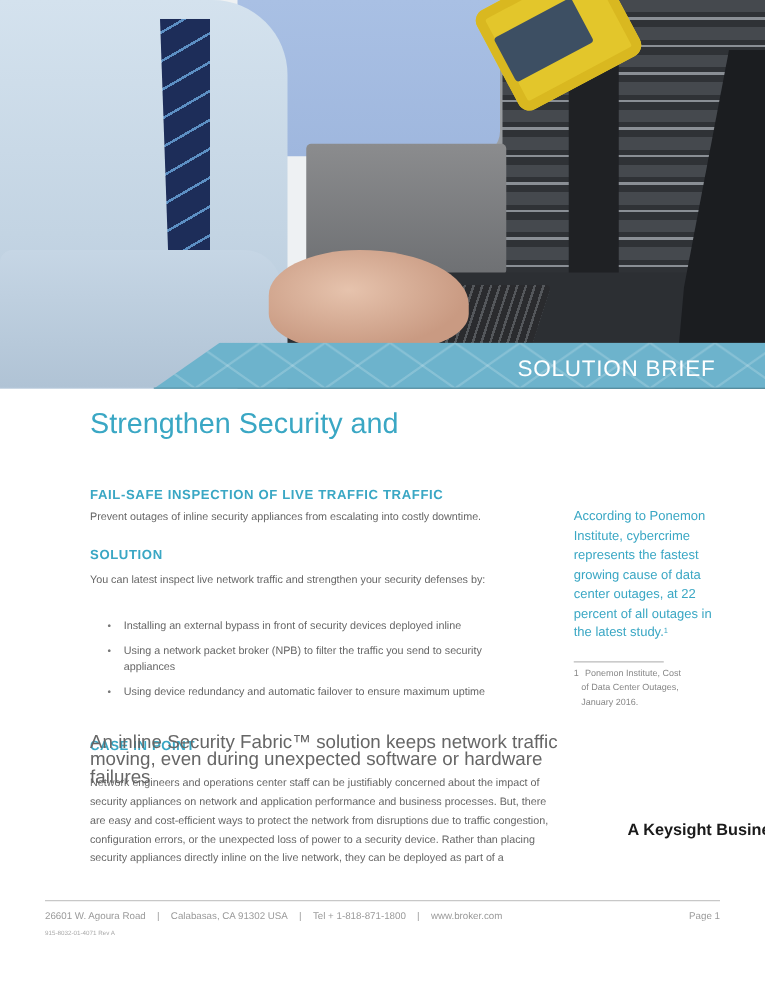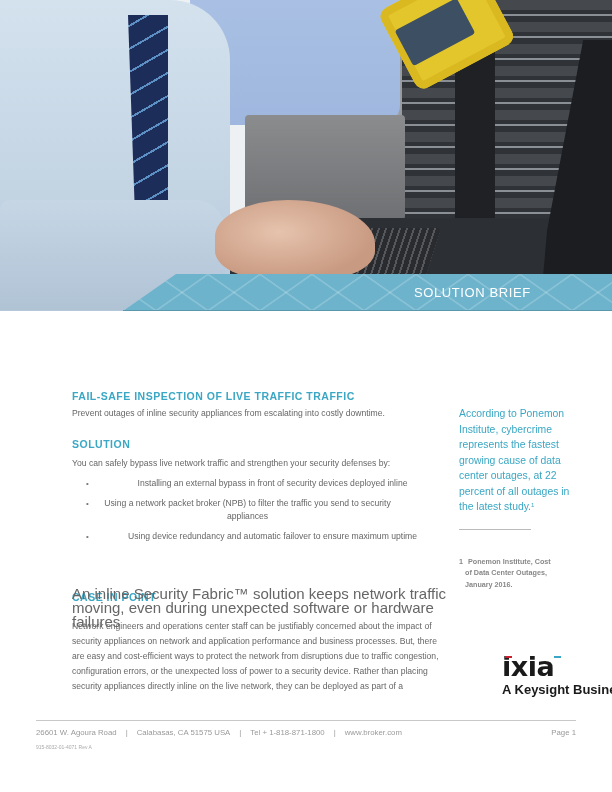--- a/index.html
+++ b/index.html
@@ -40,38 +40,38 @@
 
   
   .banner { position:absolute; left:0; top:274px; width:612px; height:37px;
             background:#6db3cc;
             clip-path:polygon(176px 0,612px 0,612px 100%,123px 100%);
             background-image:
               linear-gradient(35deg, transparent 48%, rgba(255,255,255,0.18) 49%, rgba(255,255,255,0.18) 51%, transparent 52%),
               linear-gradient(-35deg, transparent 48%, rgba(255,255,255,0.18) 49%, rgba(255,255,255,0.18) 51%, transparent 52%);
             background-size:52px 37px; background-color:#6db3cc; }
   .banner-line { position:absolute; left:123px; top:310px; width:489px; height:1px; background:#5a97ab; }
-  .banner-label { position:absolute; left:414px; top:285px; font-size:13px; letter-spacing:0.6px;
+  .banner-label { position:absolute; left:414px; top:285px; font-size:18px; letter-spacing:0.6px;
             color:#ffffff; font-weight:normal;text-align:center; }
 
   
   .title { position:absolute; left:72px; top:326px; width:360px; font-size:23px; line-height:24px;
            color:#3aa7c4; font-weight:normal; }
   .h2 { position:absolute; left:72px; font-size:10.5px; letter-spacing:0.5px; color:#3aa7c4; font-weight:bold; }
   .p { position:absolute; left:72px; width:375px; font-size:8.6px; line-height:15px; color:#666; }
   .lead { position:absolute; left:72px; width:375px; font-size:15px; line-height:14px; color:#666; }
-  ul.bullets { position:absolute; left:86px; top:477px; width:360px; list-style:none;text-align:center; }
+  ul.bullets { position:absolute; left:86px; top:494px; width:360px; list-style:none; }
   ul.bullets li { position:relative; padding-left:13px; font-size:8.6px; line-height:13px; color:#666; margin-bottom:7px; }
   ul.bullets li::before { content:"\2022"; position:absolute; left:0; top:0; color:#777; font-size:8px; }
 
   
   .callout { position:absolute; left:459px; top:406px; width:125px; font-size:10.4px; line-height:15.5px; color:#3aa7c4; }
   .callout sup { font-size:6px; vertical-align:top; position:relative; top:-1px; }
   .fn-rule { position:absolute; left:459px; top:529px; width:72px; height:1px; background:#bbb; }
-  .footnote { position:absolute; left:459px; top:556px; width:120px; font-size:7.2px; line-height:11.3px; color:#888;font-weight:bold; }
+  .footnote { position:absolute; left:459px; top:533px; width:120px; font-size:7.2px; line-height:11.3px; color:#888; }
   .footnote .num { display:inline-block; width:9px; }
   .footnote .indent { display:block; padding-left:6px; }
 
   
   .logo { position:absolute; left:502px; top:654px; width:80px; }
   .logo-word { position:relative; font-family:"DejaVu Sans", sans-serif; font-weight:bold; font-size:27px;
                line-height:26px; color:#1a1a1a; letter-spacing:-0.5px; }
   .logo-dot1 { position:absolute; left:3px; top:2px; width:7px; height:2px; background:#c8202f; }
   .logo-dot2 { position:absolute; left:52px; top:2px; width:7px; height:2px; background:#3aa7c4; }
   .logo-tag { font-size:13px; color:#1a1a1a; font-weight:bold; margin-top:2px; white-space:nowrap; }
@@ -101,28 +101,28 @@
   <div class="arm-left"></div>
   <div class="hands"></div>
   <div class="monitor"></div>
 </div>
 
 <div class="banner"></div>
 <div class="banner-line"></div>
 <div class="banner-label">SOLUTION BRIEF</div>
 
 <h1 class="title">
-  <br>
+  <span>Strengthen Security and</span><br>
 </h1>
 
 <h2 class="h2" style="top:390px;">FAIL-SAFE INSPECTION OF LIVE TRAFFIC TRAFFIC</h2>
 <p class="p" style="top:406px;">Prevent outages of inline security appliances from escalating into costly downtime.</p>
 
 <h2 class="h2" style="top:438px;">SOLUTION</h2>
-<p class="p" style="top:456px; width:330px;">You can safely bypass live network traffic and strengthen your security defenses by:</p>
+<p class="p" style="top:456px; width:330px;">You can latest inspect live network traffic and strengthen your security defenses by:</p>
 <ul class="bullets">
   <li>Installing an external bypass in front of security devices deployed inline</li>
   <li style="width:310px;">Using a network packet broker (NPB) to filter the traffic you send to security appliances</li>
   <li>Using device redundancy and automatic failover to ensure maximum uptime</li>
 </ul>
 
 <h2 class="h2" style="top:571px;margin-top:20px;">CASE IN POINT</h2>
 <p class="lead" style="top:587px;">An inline Security Fabric™ solution keeps network traffic moving, even during unexpected software or hardware failures</p>
 <p class="p" style="top:619px;">Network engineers and operations center staff can be justifiably concerned about the impact of security appliances on network and application performance and business processes. But, there are easy and cost-efficient ways to protect the network from disruptions due to traffic congestion, configuration errors, or the unexpected loss of power to a security device. Rather than placing security appliances directly inline on the live network, they can be deployed as part of a</p>
 
@@ -130,32 +130,27 @@
   <span>According to Ponemon Institute, cybercrime represents the fastest growing cause of data center outages, at 22 percent of all outages in the latest study.</span><sup>1</sup>
 </div>
 <div class="fn-rule"></div>
 <div class="footnote">
   <span class="num">1</span><span>Ponemon Institute, Cost</span>
   <span class="indent">of Data Center Outages,</span>
   <span class="indent">January 2016.</span>
 </div>
 
 <div class="logo">
-  <div class="logo-word">
-    <span>ixia</span>
-    <span class="logo-dot1"></span>
-    <span class="logo-dot2"></span>
-  </div>
   <div class="logo-tag">A Keysight Business</div>
 </div>
 
 <div class="footer-rule"></div>
 <div class="footer">
   <span>26601 W. Agoura Road</span>
   <span class="sep">|</span>
-  <span>Calabasas, CA 51575 USA</span>
+  <span>Calabasas, CA 91302 USA</span>
   <span class="sep">|</span>
   <span>Tel + 1-818-871-1800</span>
   <span class="sep">|</span>
   <span>www.broker.com</span>
   <span class="page">Page 1</span>
 </div>
 <div class="docnum">915-8032-01-4071 Rev A</div>
 
 </body></html>

